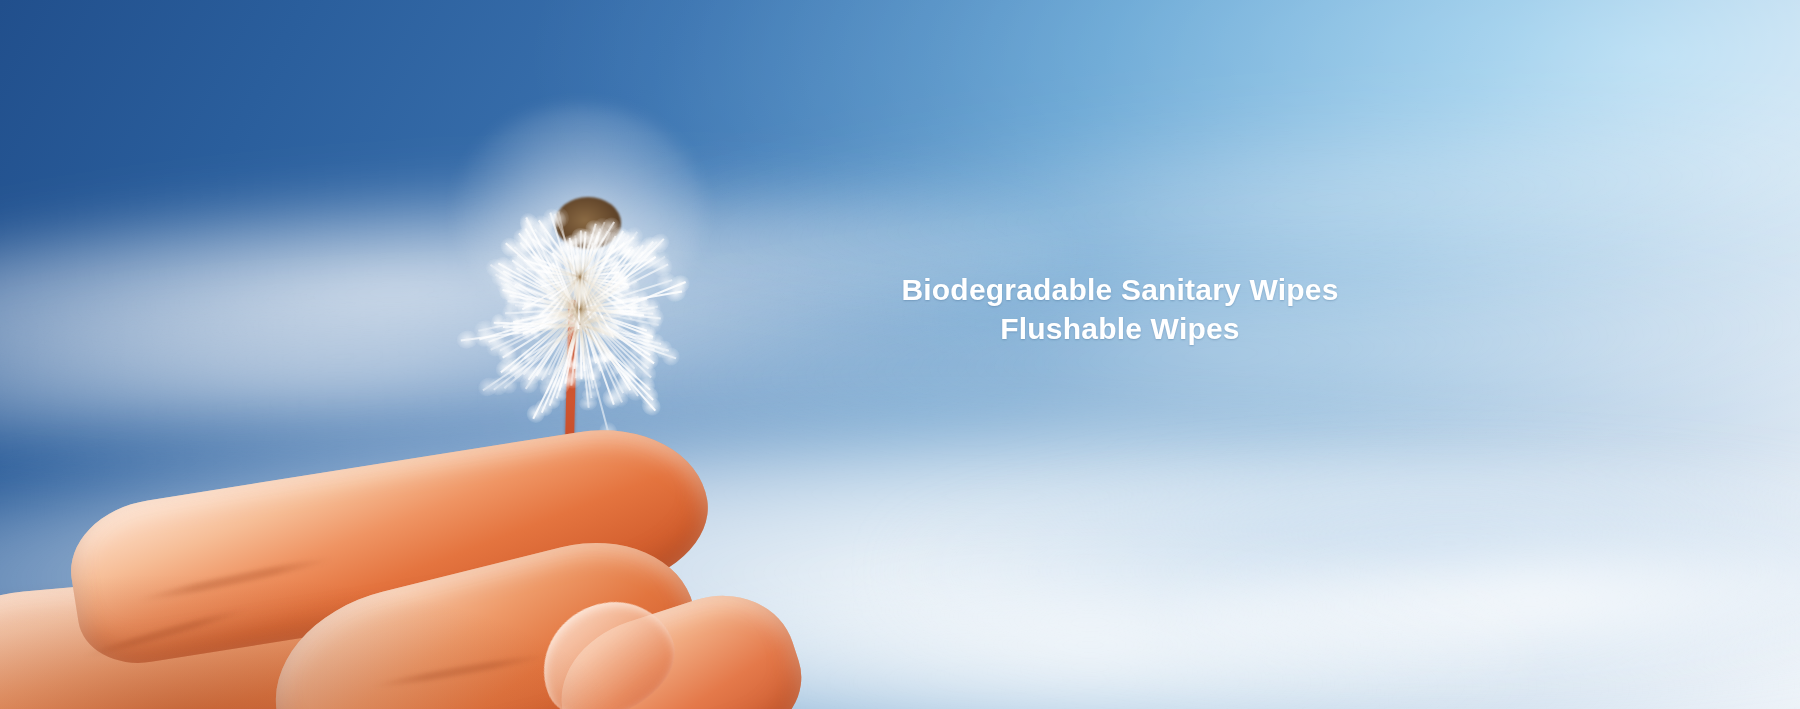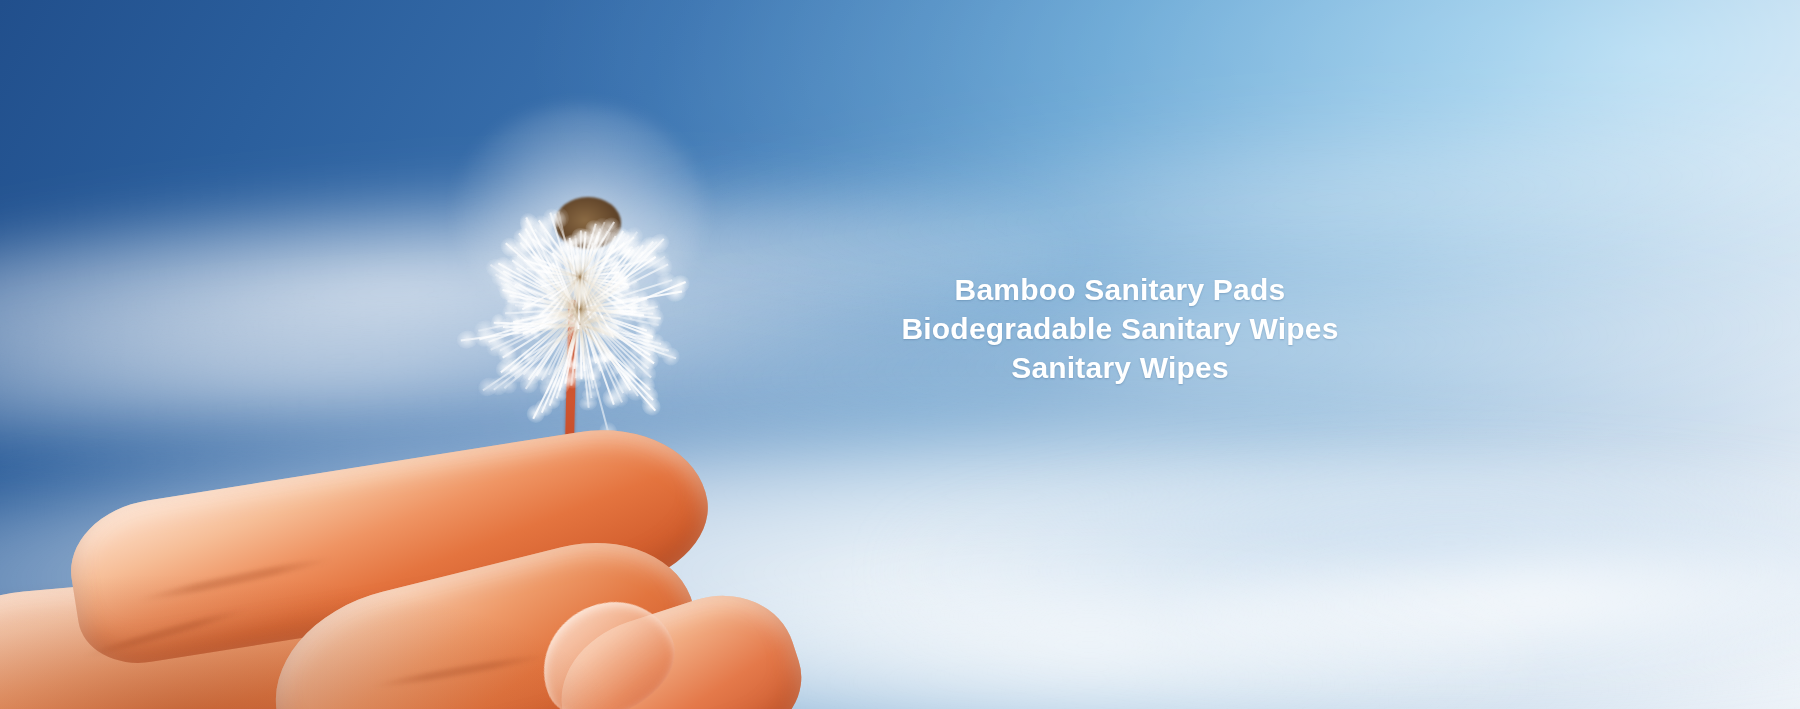--- a/index.html
+++ b/index.html
@@ -537,18 +537,17 @@
     <div class="finger f-far"></div>
     <div class="nail"></div>
     <div class="crease cr-1"></div>
     <div class="crease cr-2"></div>
     <div class="crease cr-3"></div>
     <div class="hand-shade"></div>
   </div>
 
 
   <div class="product-list">
-    <div class="product-line">Bamboo Sanitary Pads</div>
     <div class="product-line">Biodegradable Sanitary Wipes</div>
-    <div class="product-line">Sanitary Wipes</div>
+    <div class="product-line">Flushable Wipes</div>
   </div>
 
 </div>
 
 </body></html>

